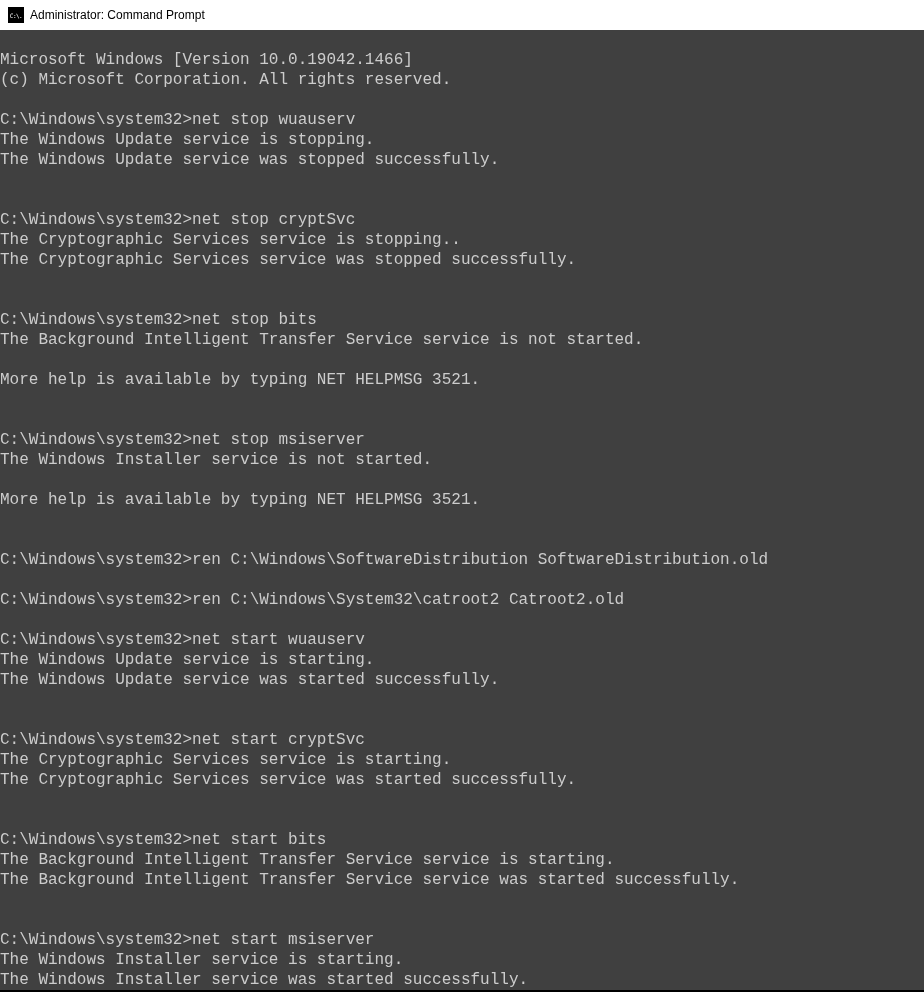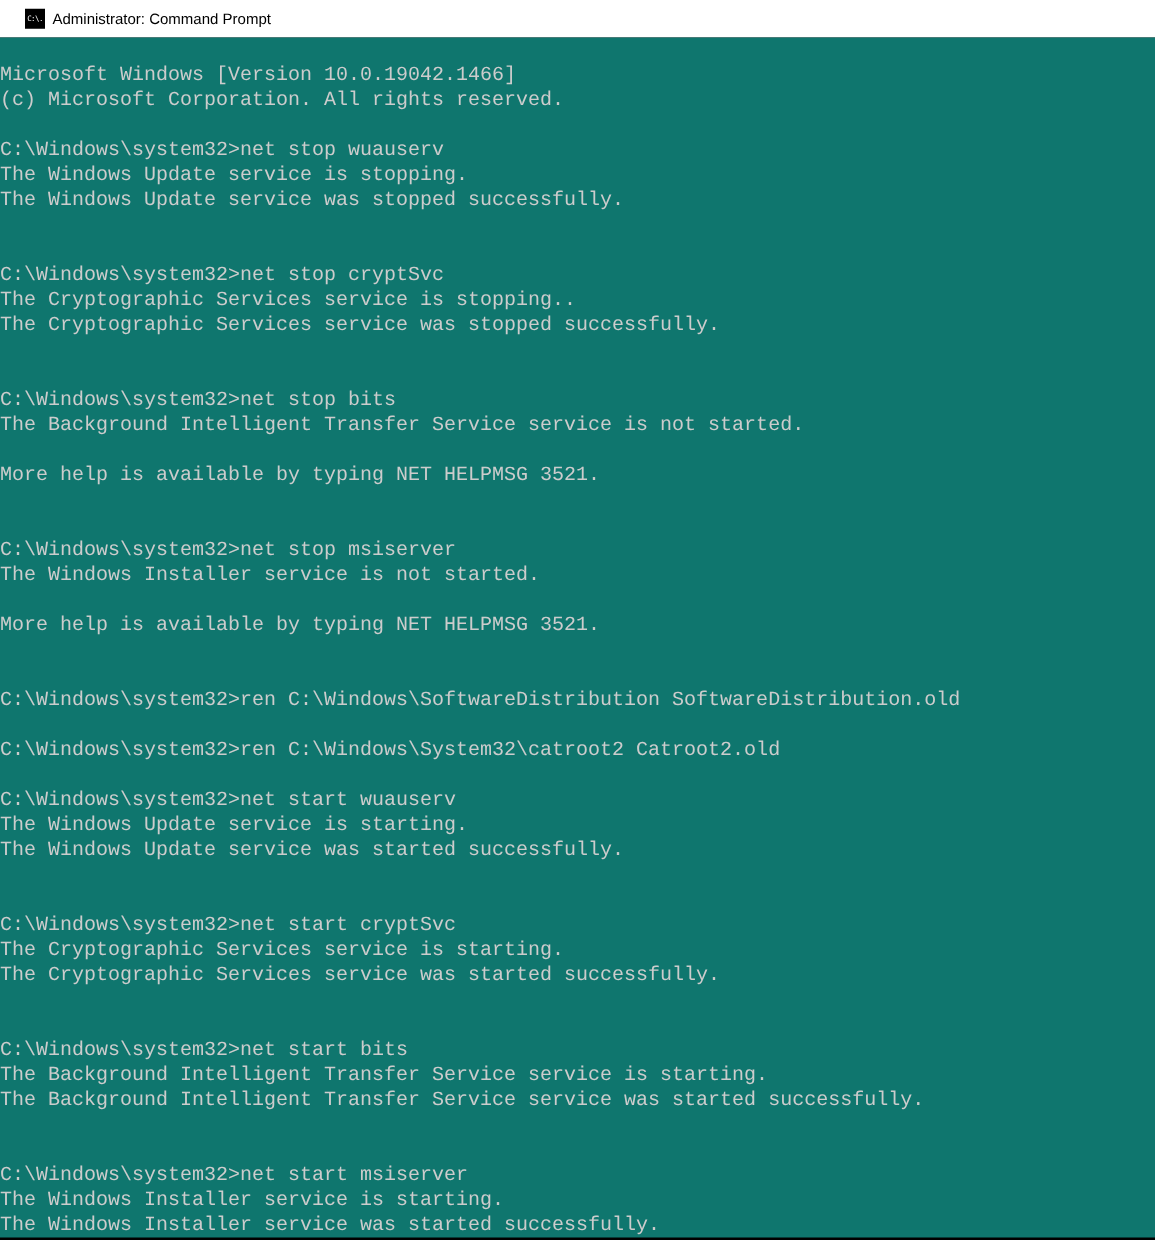--- a/index.html
+++ b/index.html
@@ -13,42 +13,42 @@
       background: #000;
       font-family: Consolas, 'Courier New', monospace;
       overflow: hidden;
     }
     .titlebar {
       background: #fff;
       color: #000;
       height: 30px;
       display: flex;
       align-items: center;
-      padding: 0 20px;
+      padding: 0 8px;
       font-family: 'Segoe UI', Tahoma, sans-serif;
       font-size: 12px;
     }
     .titlebar-icon {
       width: 16px;
       height: 16px;
       background: #000;
       margin-right: 6px;
       display: flex;
       align-items: center;
       justify-content: center;
       color: #fff;
       font-size: 6px;
       font-family: Consolas, monospace;
       letter-spacing: -0.5px;
     }
     .titlebar-text {
       font-size: 12px;
     }
     .terminal {
-      background: #0f766e;
+      background: #404040;
       color: #cccccc;
       font-size: 16px;
       line-height: 20px;
       padding: 0;
       white-space: pre;
       font-family: Consolas, 'Courier New', monospace;
     }
     .terminal-line {
       display: block;
       min-height: 20px;

